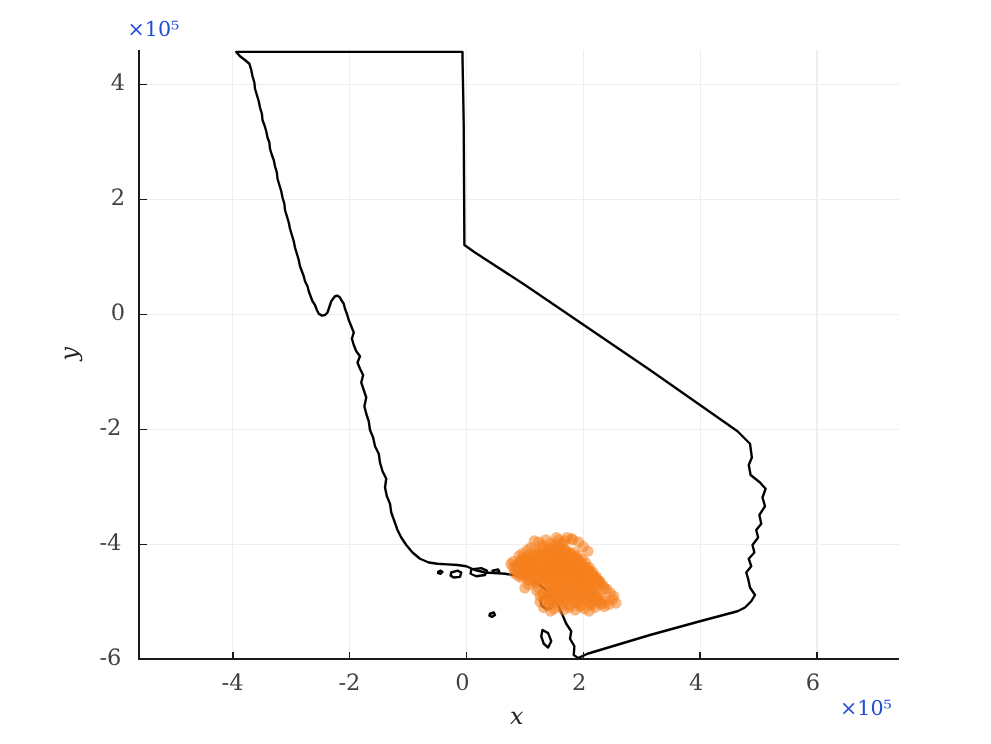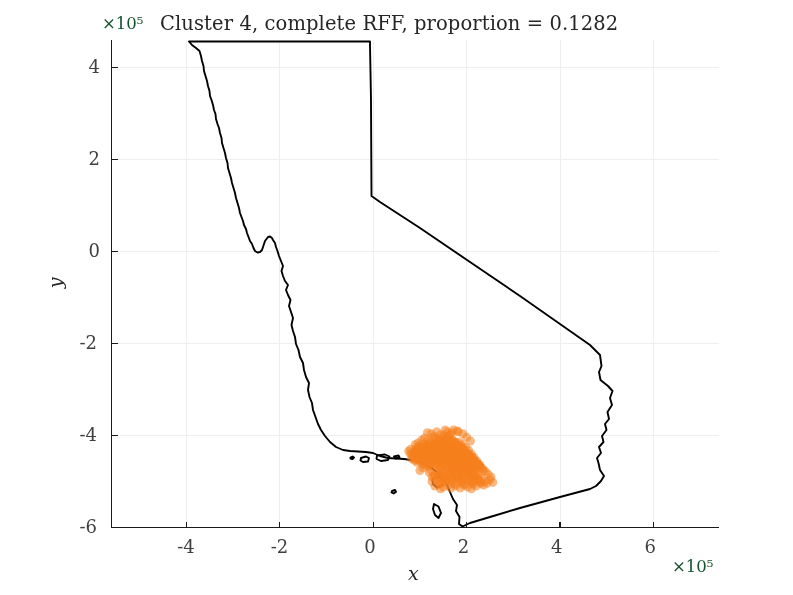--- a/index.html
+++ b/index.html
@@ -27,21 +27,21 @@
     font-size: 19.5px;
     color: #262626;
     letter-spacing: 0.1px;
   }
   .tick-label {
     font-size: 18px;
     color: #404040;
   }
   .exp-label {
     font-size: 16.5px;
-    color: #14532d;
+    color: #1d4ed8;
   }
   .axis-label {
     font-size: 19px;
     font-style: italic;
     color: #262626;
   }
   #ylabel {
     transform: rotate(-90deg);
     transform-origin: 50% 50%;
   }
@@ -675,21 +675,20 @@
           <line class="tickmark" x1="111.5" y1="67.59433962264148" x2="117.5" y2="67.59433962264148"></line>
           <line class="tickmark" x1="111.5" y1="159.57547169811318" x2="117.5" y2="159.57547169811318"></line>
           <line class="tickmark" x1="111.5" y1="251.55660377358492" x2="117.5" y2="251.55660377358492"></line>
           <line class="tickmark" x1="111.5" y1="343.5377358490566" x2="117.5" y2="343.5377358490566"></line>
           <line class="tickmark" x1="111.5" y1="435.5188679245283" x2="117.5" y2="435.5188679245283"></line>
           <line class="tickmark" x1="111.5" y1="527.5" x2="117.5" y2="527.5"></line>
         </g>
     </g>
   </svg>
 
-  <div class="title-label" id="title" style="left:160px; top:12px;">Cluster 4, complete RFF, proportion = 0.1282</div>
 
   <div class="exp-label" id="exp-y" style="left:102px; top:14px;">×10⁵</div>
 
   <div class="exp-label" id="exp-x" style="left:672px; top:557px;">×10⁵</div>
 
   <div class="axis-label" id="xlabel" style="left:408px; top:562px;">x</div>
 
   <div class="axis-label" id="ylabel" style="left:50px; top:272px;">y</div>
 
   <div id="xtick-labels">

